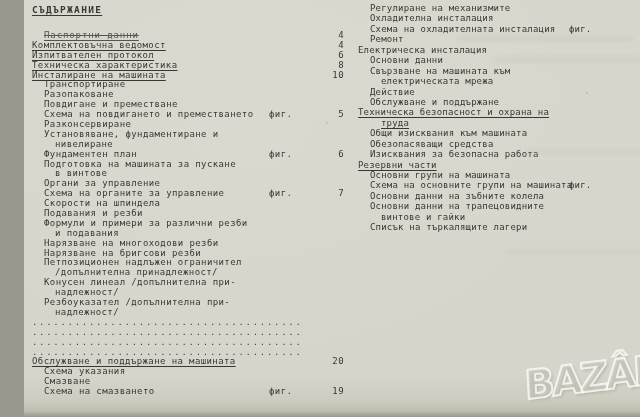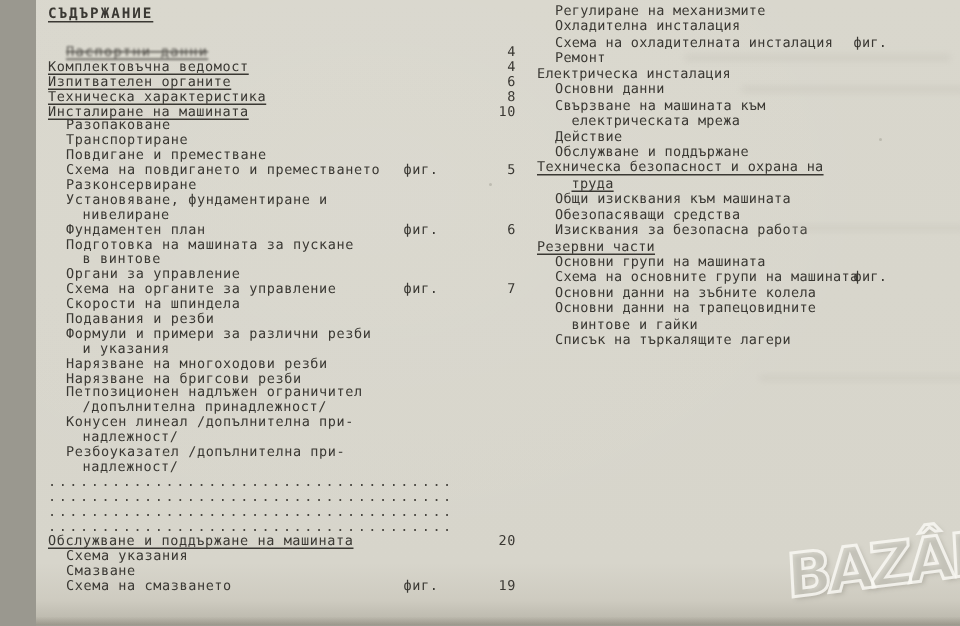--- a/index.html
+++ b/index.html
@@ -68,38 +68,38 @@
     <div id="left-rows">
         <div class="r">
           <span class="t i0 u sm">Паспортни данни</span>
           <span class="pg">4</span>
         </div>
         <div class="r">
           <span class="t i0 u">Комплектовъчна ведомост</span>
           <span class="pg">4</span>
         </div>
         <div class="r">
-          <span class="t i0 u">Изпитвателен органите</span>
+          <span class="t i0 u">Изпитвателен протокол</span>
           <span class="pg">6</span>
         </div>
         <div class="r">
           <span class="t i0 u">Техническа характеристика</span>
           <span class="pg">8</span>
         </div>
         <div class="r">
           <span class="t i0 u">Инсталиране на машината</span>
           <span class="pg">10</span>
         </div>
         <div class="r">
+          <span class="t i1">Транспортиране</span>
+        </div>
+        <div class="r">
           <span class="t i1">Разопаковане</span>
         </div>
         <div class="r">
-          <span class="t i1">Транспортиране</span>
-        </div>
-        <div class="r">
           <span class="t i1">Повдигане и преместване</span>
         </div>
         <div class="r">
           <span class="t i1">Схема на повдигането и преместването</span>
           <span class="fig">фиг.</span>
           <span class="pg">5</span>
         </div>
         <div class="r">
           <span class="t i1">Разконсервиране</span>
         </div>
@@ -131,21 +131,21 @@
         <div class="r">
           <span class="t i1">Скорости на шпиндела</span>
         </div>
         <div class="r">
           <span class="t i1">Подавания и резби</span>
         </div>
         <div class="r">
           <span class="t i1">Формули и примери за различни резби</span>
         </div>
         <div class="r">
-          <span class="t i2">и указания</span>
+          <span class="t i2">и подавания</span>
         </div>
         <div class="r">
           <span class="t i1">Нарязване на многоходови резби</span>
         </div>
         <div class="r">
           <span class="t i1">Нарязване на бригсови резби</span>
         </div>
         <div class="r">
           <span class="t i1">Петпозиционен надлъжен ограничител</span>
         </div>

